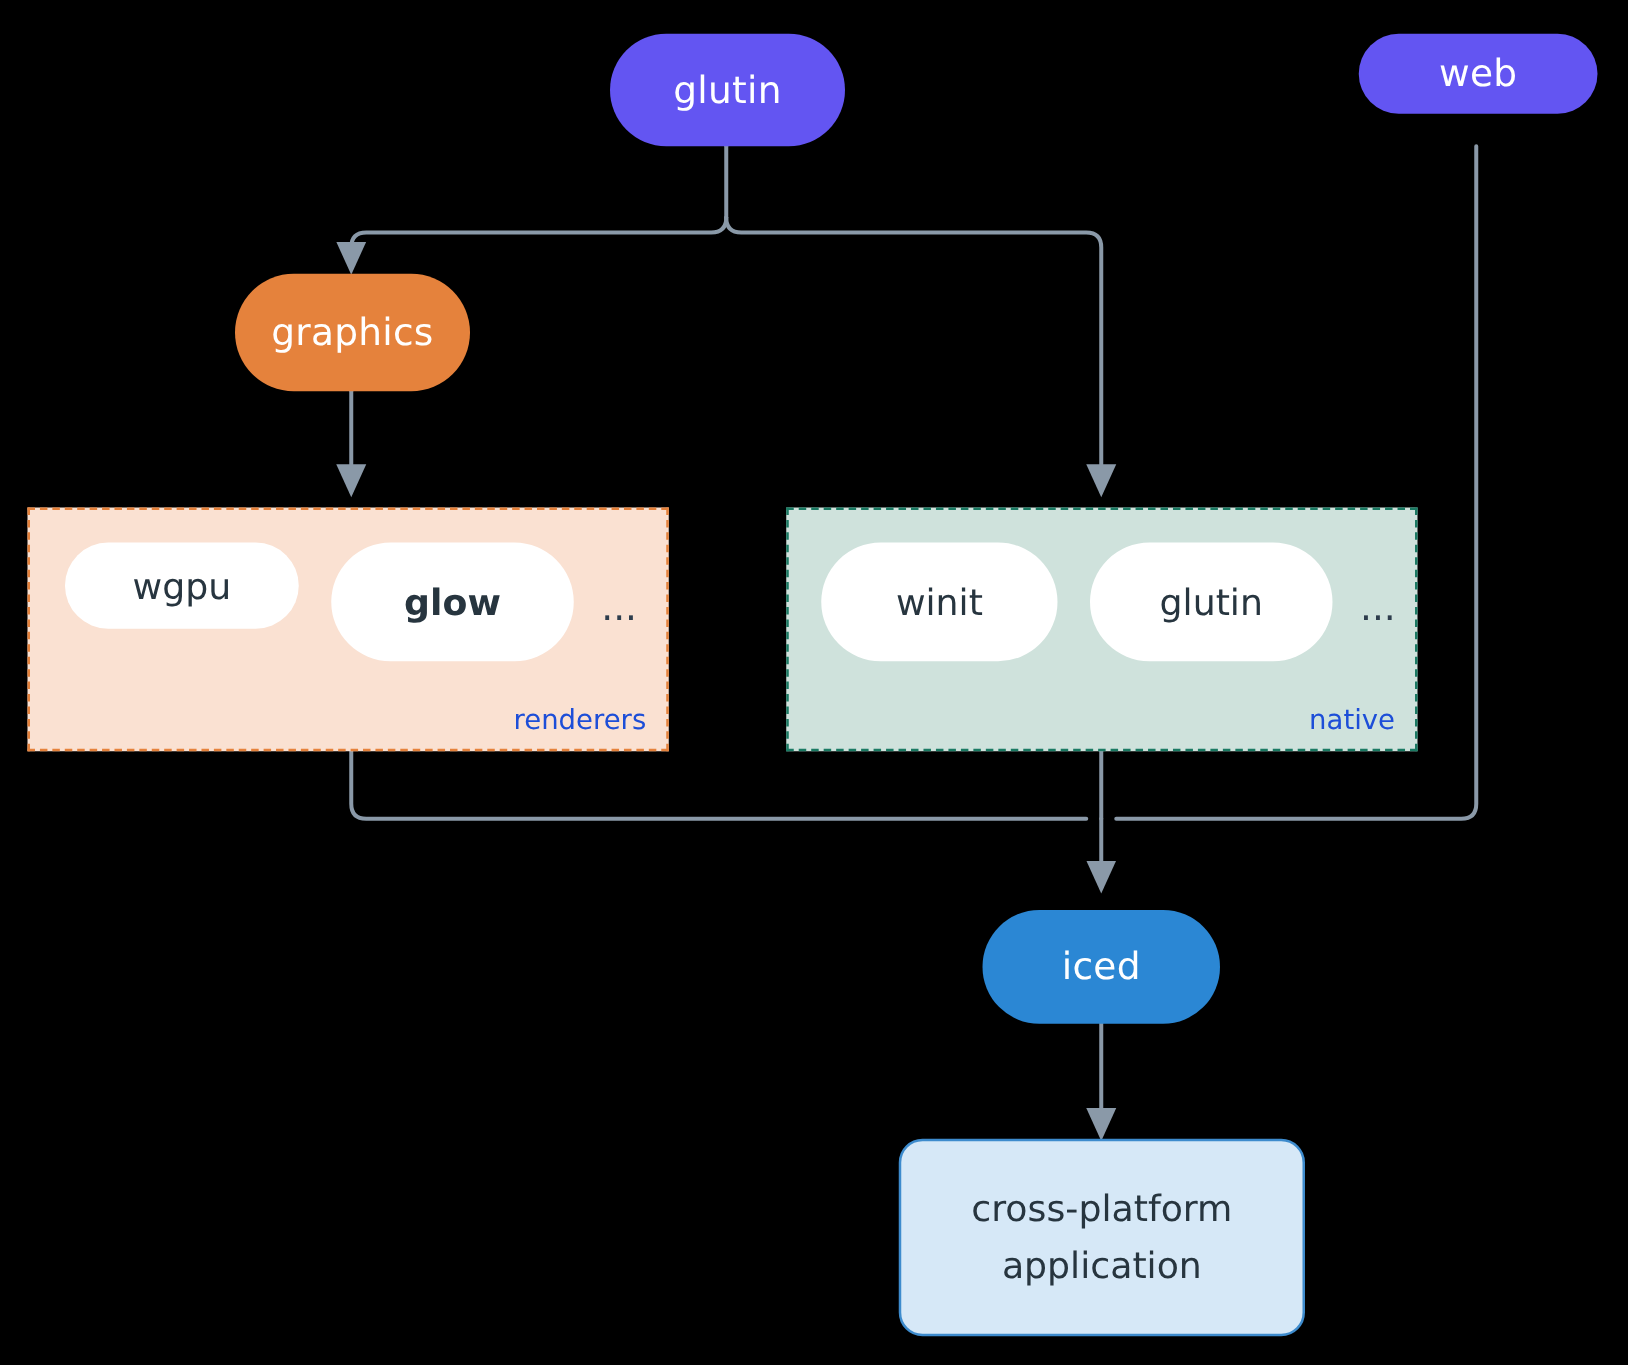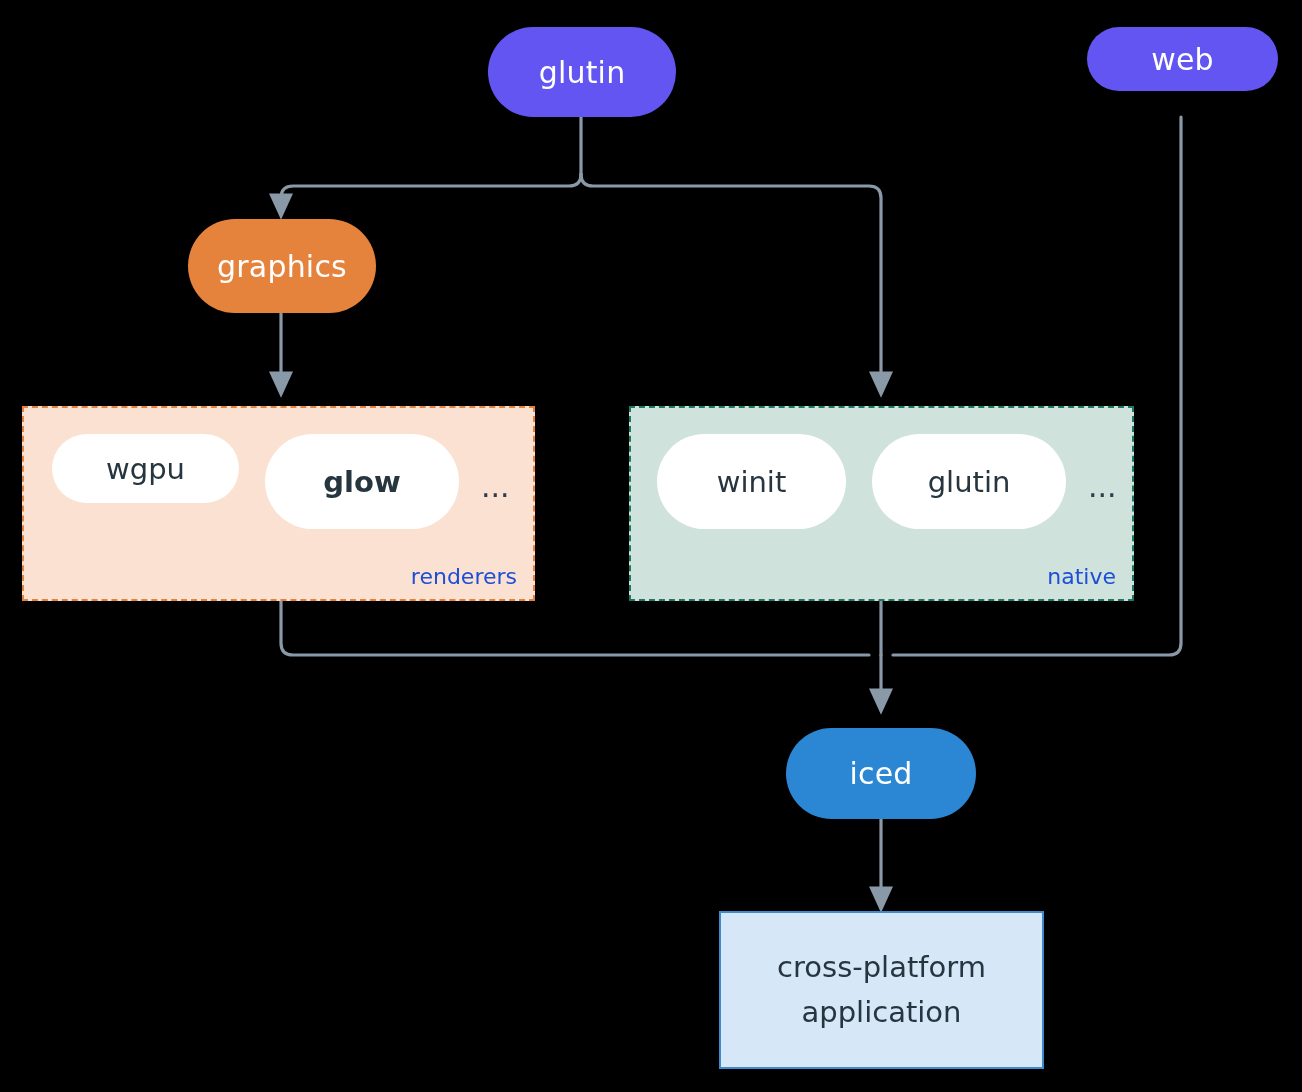--- a/index.html
+++ b/index.html
@@ -68,20 +68,21 @@
   .rect-node {
     position: absolute;
     display: flex;
     align-items: center;
     justify-content: center;
     box-sizing: border-box;
     font-size: 29px;
     color: #27353f;
     line-height: 1.55;
     text-align: center;
+    border-radius: 19px;
   }
 </style>
 </head>
 <body>
 
 <div id="stage">
 
   <svg id="wires" viewBox="0 0 1302 1092">
     <defs>
       <marker id="arrow" viewBox="0 0 12 12" refX="9" refY="6" markerWidth="9" markerHeight="9" orient="auto-start-reverse">

